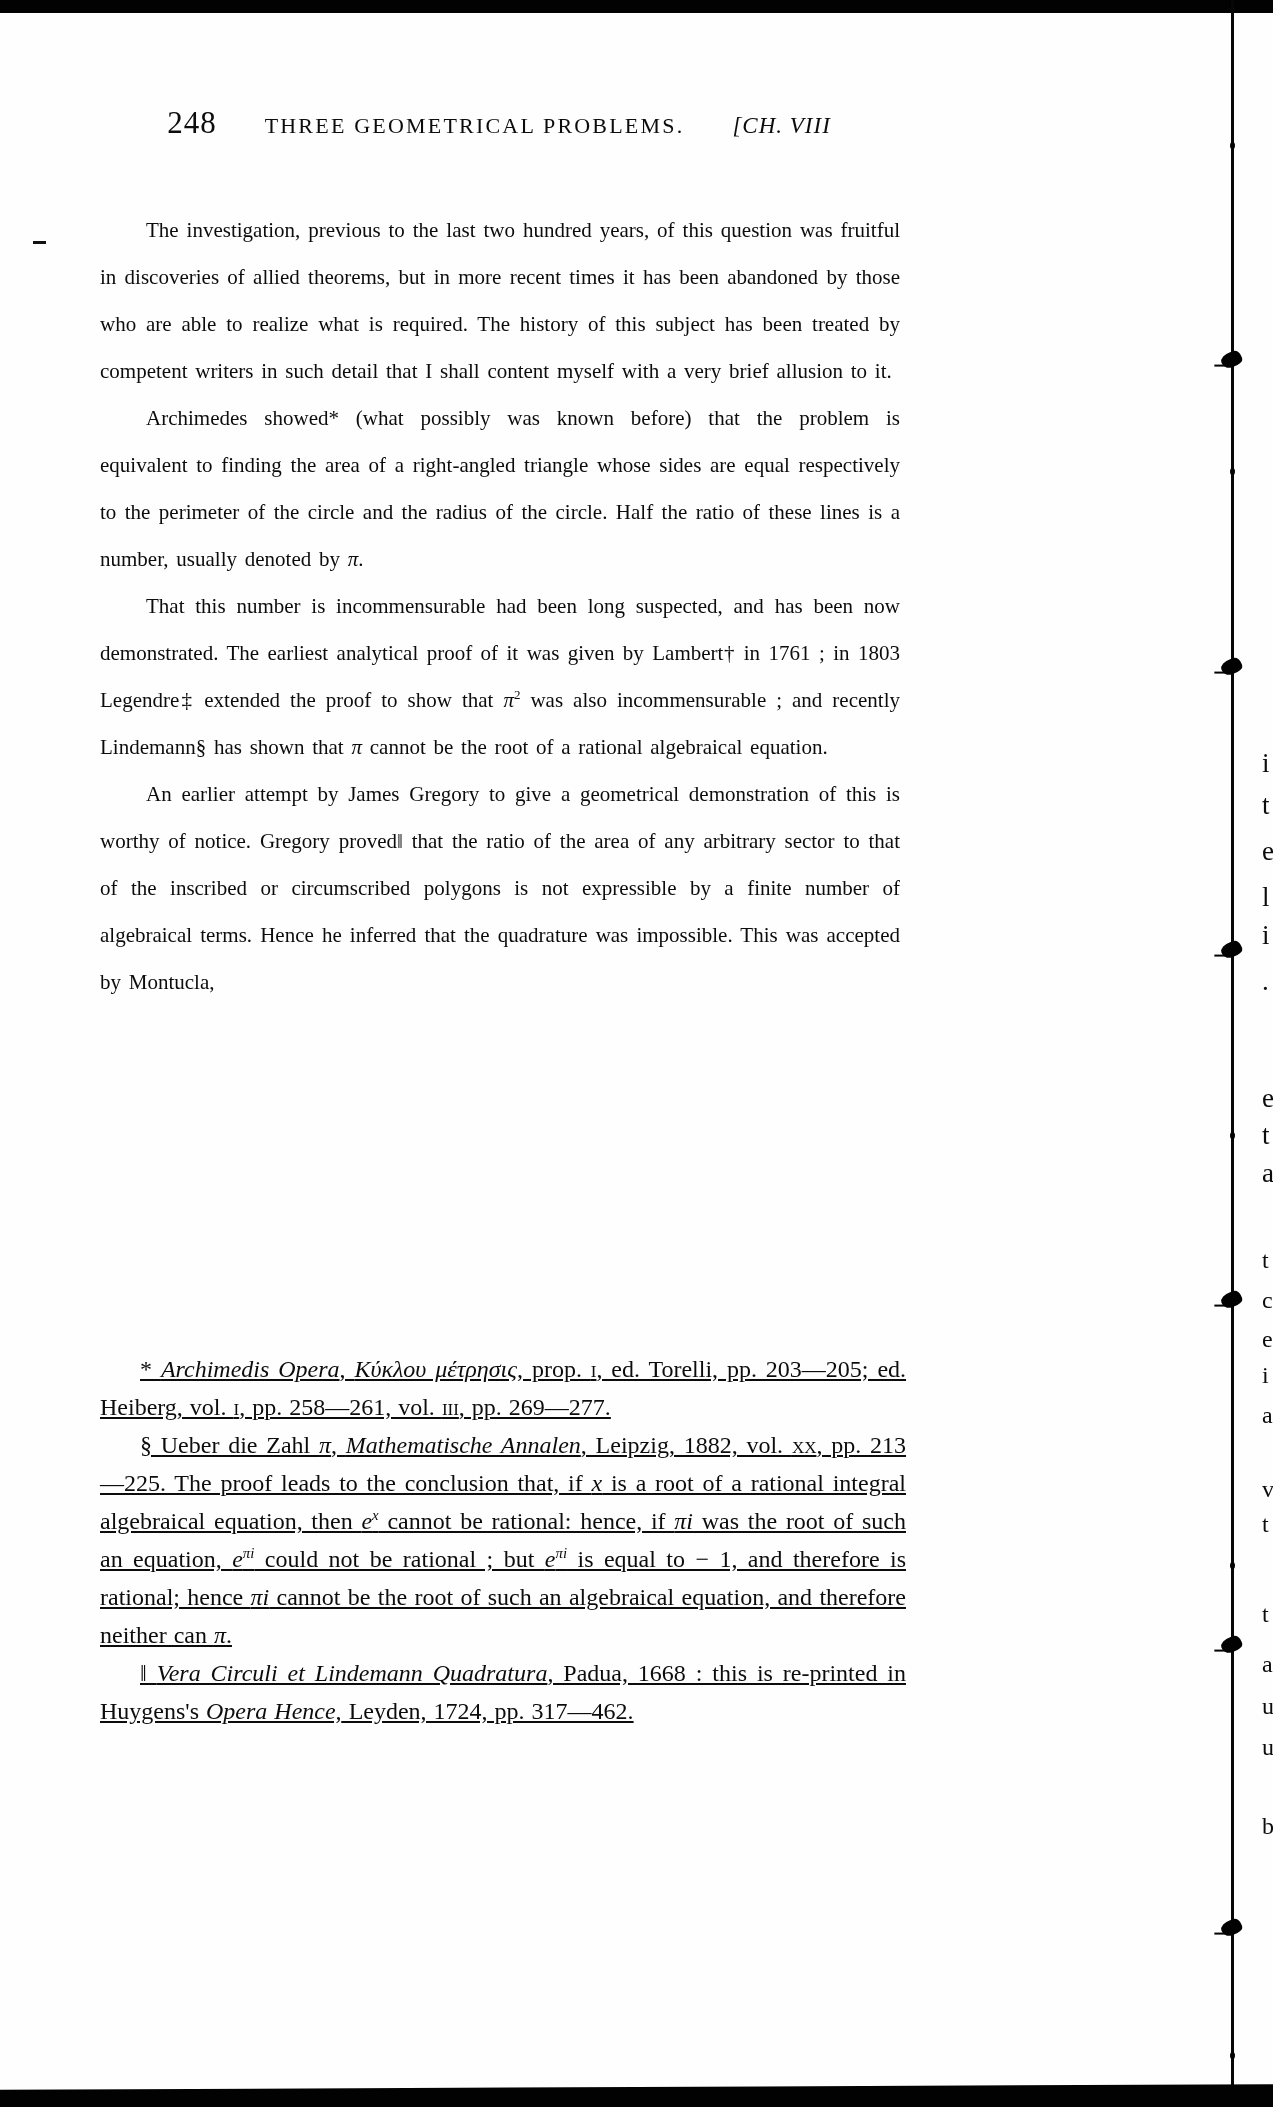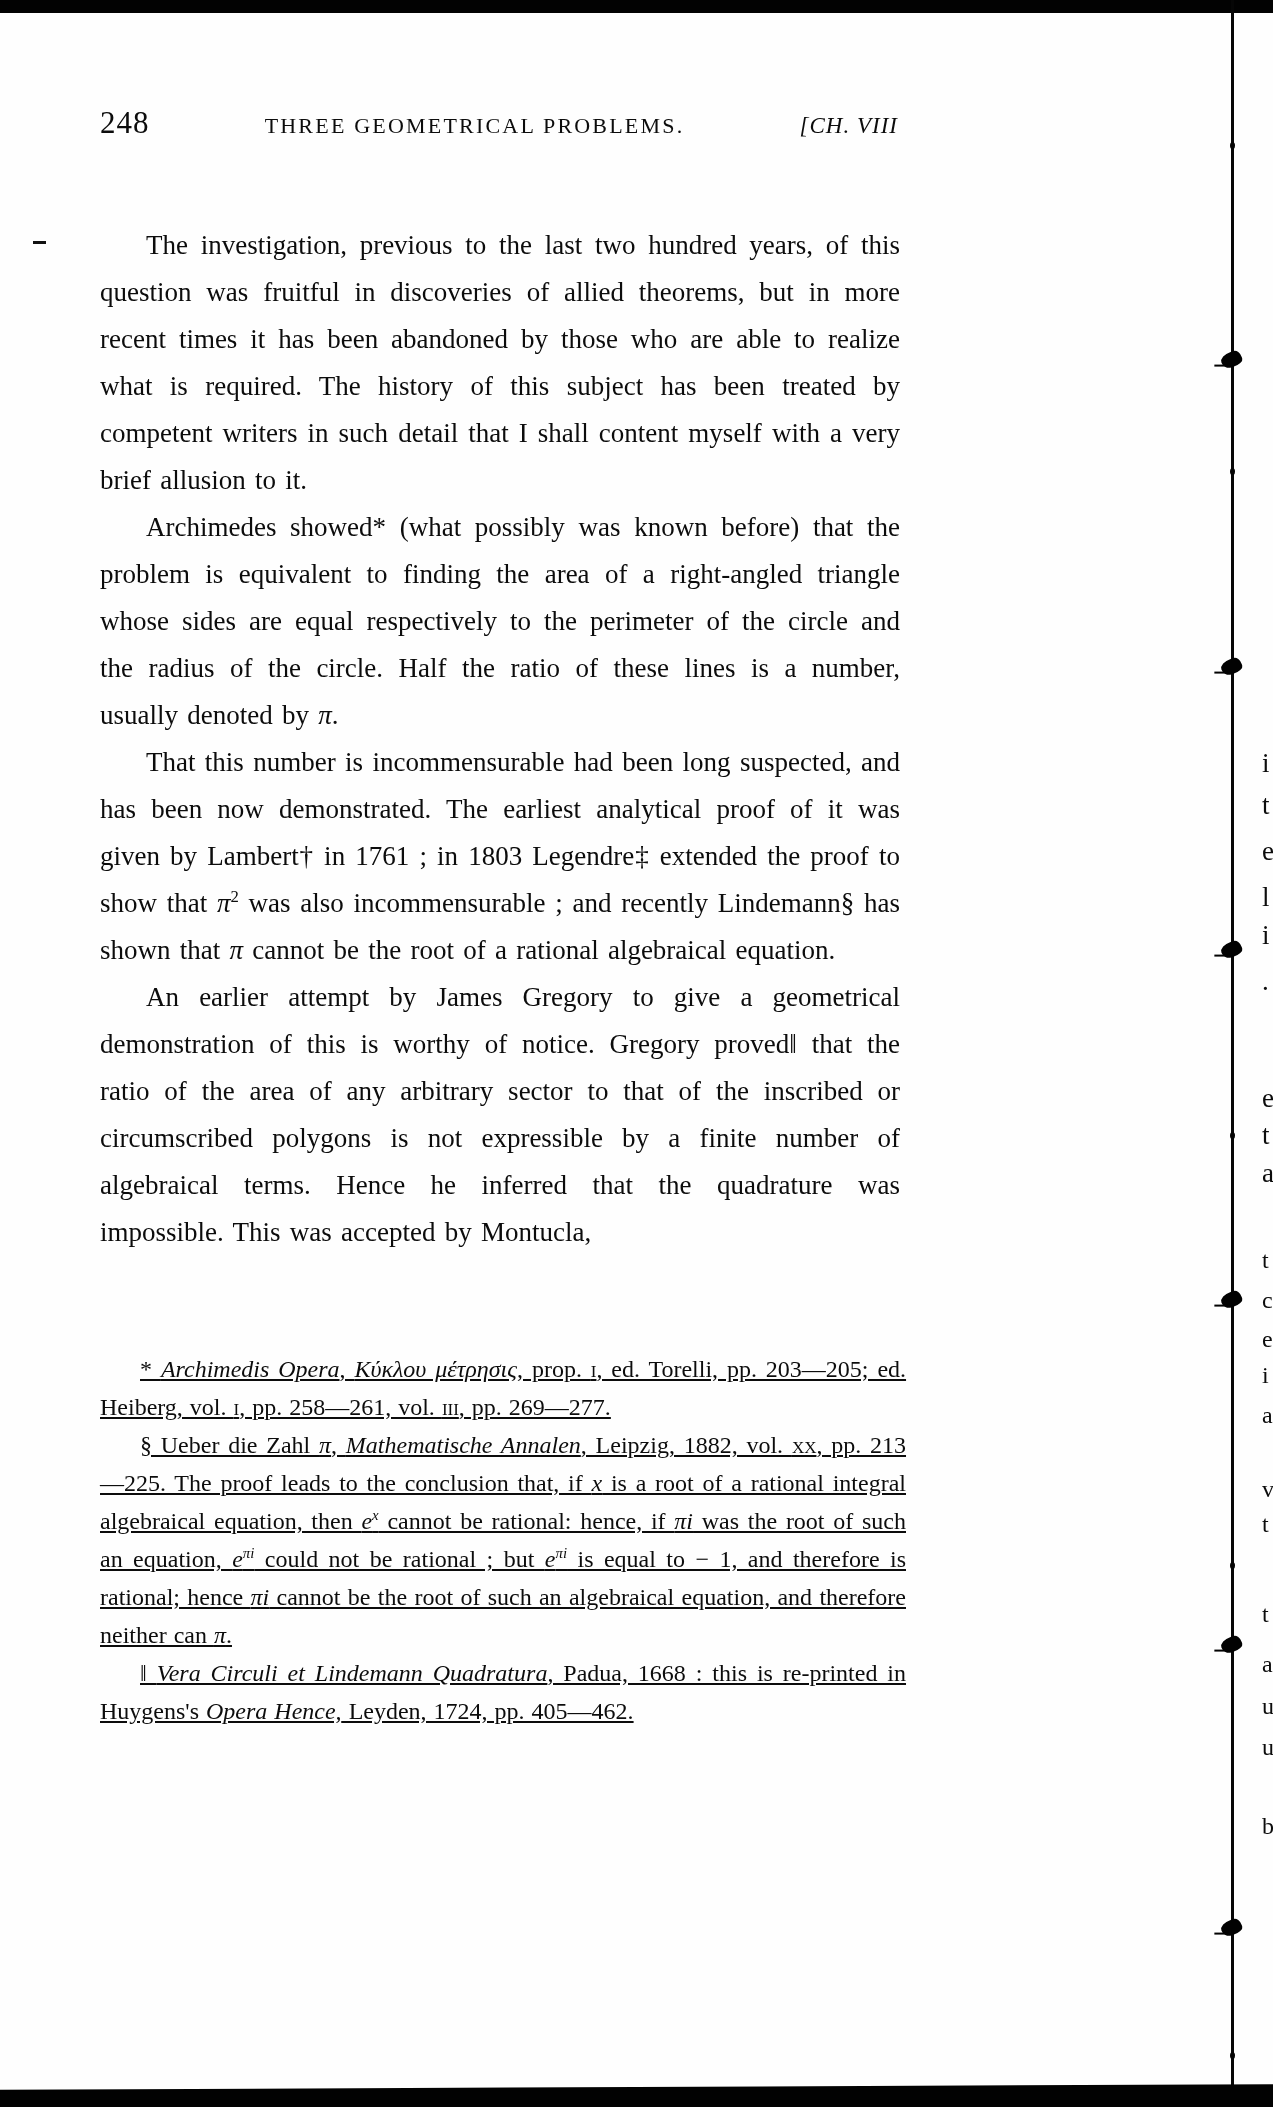--- a/index.html
+++ b/index.html
@@ -9,28 +9,28 @@
     position:relative; width:1273px; height:2107px;
     background:#fefefe; overflow:hidden;
     font-family:"Liberation Serif","DejaVu Serif",serif;
     color:#0c0c0c;
   }
   .topbar { position:absolute; top:0; left:0; width:1273px; height:13px; background:#020202; }
   .bottombar { position:absolute; top:2087px; left:-10px; width:1300px; height:32px; background:#020202; transform:rotate(-0.25deg); }
   .rule { position:absolute; top:0; left:1231px; width:3px; height:2100px; background:#060606; }
   .pagehead {
     position:absolute; top:101px; left:100px; width:798px;
-    display:flex; justify-content:space-between; align-items:baseline;
+    display:flex; justify-content:center; align-items:baseline;gap:48px;
   }
   .pagenum  { font-size:31px; letter-spacing:1px; }
   .runtitle { font-size:22px; letter-spacing:2.2px;margin-top:12px; }
   .chapref  { font-size:23px; letter-spacing:1px;font-style:italic; }
   .bodytext {
-    position:absolute; top:222px; left:100px; width:800px;
-    font-size:27px; line-height:47px; text-align:justify; word-spacing:2.5px;
+    position:absolute; top:207px; left:100px; width:800px;
+    font-size:21px; line-height:47px; text-align:justify; word-spacing:2.5px;
   }
   .bodytext p { text-indent:46px; }
   .footnotes {
     position:absolute; top:1350px; left:100px; width:806px;
     font-size:24px; line-height:38px; text-align:justify; word-spacing:1px;text-decoration:underline;
   }
   .footnotes p { text-indent:40px; }
   .s-n  { }
   .s-i  { font-style:italic; }
   .s-sc { font-variant:small-caps; }
@@ -70,21 +70,21 @@
   <section class="bodytext">
     <p class="bpara"><span class="s-n">The investigation, previous to the last two hundred years, of this question was fruitful in discoveries of allied theorems, but in more recent times it has been abandoned by those who are able to realize what is required. The history of this subject has been treated by competent writers in such detail that I shall content myself with a very brief allusion to it.</span></p>
     <p class="bpara"><span class="s-n">Archimedes showed* (what possibly was known before) that the problem is equivalent to finding the area of a right-angled triangle whose sides are equal respectively to the perimeter of the circle and the radius of the circle. Half the ratio of these lines is a number, usually denoted by </span><span class="s-i">π</span><span class="s-n">.</span></p>
     <p class="bpara"><span class="s-n">That this number is incommensurable had been long suspected, and has been now demonstrated. The earliest analytical proof of it was given by Lambert† in 1761 ; in 1803 Legendre‡ extended the proof to show that </span><span class="s-i">π</span><span class="s-sup">2</span><span class="s-n"> was also incommensurable ; and recently Lindemann§ has shown that </span><span class="s-i">π</span><span class="s-n"> cannot be the root of a rational algebraical equation.</span></p>
     <p class="bpara"><span class="s-n">An earlier attempt by James Gregory to give a geometrical demonstration of this is worthy of notice. Gregory proved‖ that the ratio of the area of any arbitrary sector to that of the inscribed or circumscribed polygons is not expressible by a finite number of algebraical terms. Hence he inferred that the quadrature was impossible. This was accepted by Montucla,</span></p>
   </section>
 
   <section class="footnotes">
     <p class="fnote"><span class="s-n">* </span><span class="s-i">Archimedis Opera</span><span class="s-n">, </span><span class="s-i">Κύκλου μέτρησις</span><span class="s-n">, prop. </span><span class="s-sc">i</span><span class="s-n">, ed. Torelli, pp. 203—205; ed. Heiberg, vol. </span><span class="s-sc">i</span><span class="s-n">, pp. 258—261, vol. </span><span class="s-sc">iii</span><span class="s-n">, pp. 269—277.</span></p>
     <p class="fnote"><span class="s-n">§ Ueber die Zahl </span><span class="s-i">π</span><span class="s-n">, </span><span class="s-i">Mathematische Annalen</span><span class="s-n">, Leipzig, 1882, vol. </span><span class="s-sc">xx</span><span class="s-n">, pp. 213—225. The proof leads to the conclusion that, if </span><span class="s-i">x</span><span class="s-n"> is a root of a rational integral algebraical equation, then </span><span class="s-i">e</span><span class="s-supi">x</span><span class="s-n"> cannot be rational: hence, if </span><span class="s-i">πi</span><span class="s-n"> was the root of such an equation, </span><span class="s-i">e</span><span class="s-supi">πi</span><span class="s-n"> could not be rational ; but </span><span class="s-i">e</span><span class="s-supi">πi</span><span class="s-n"> is equal to − 1, and therefore is rational; hence </span><span class="s-i">πi</span><span class="s-n"> cannot be the root of such an algebraical equation, and therefore neither can </span><span class="s-i">π</span><span class="s-n">.</span></p>
-    <p class="fnote"><span class="s-n">‖ </span><span class="s-i">Vera Circuli et Lindemann Quadratura</span><span class="s-n">, Padua, 1668 : this is re-printed in Huygens's </span><span class="s-i">Opera Hence,</span><span class="s-n"> Leyden, 1724, pp. 405—462.</span></p>
+    <p class="fnote"><span class="s-n">‖ </span><span class="s-i">Vera Circuli et Lindemann Quadratura</span><span class="s-n">, Padua, 1668 : this is re-printed in Huygens's </span><span class="s-i">Opera Hence,</span><span class="s-n"> Leyden, 1724, pp. 317—462.</span></p>
   </section>
 
   <div class="rule"></div>
   <div id="rule-marks">
       <div class="rule-blob" style="top: 352px;"></div>
       <div class="rule-blob" style="top: 659px;"></div>
       <div class="rule-blob" style="top: 942px;"></div>
       <div class="rule-blob" style="top: 1292px;"></div>
       <div class="rule-blob" style="top: 1637px;"></div>
       <div class="rule-blob" style="top: 1920px;"></div>

